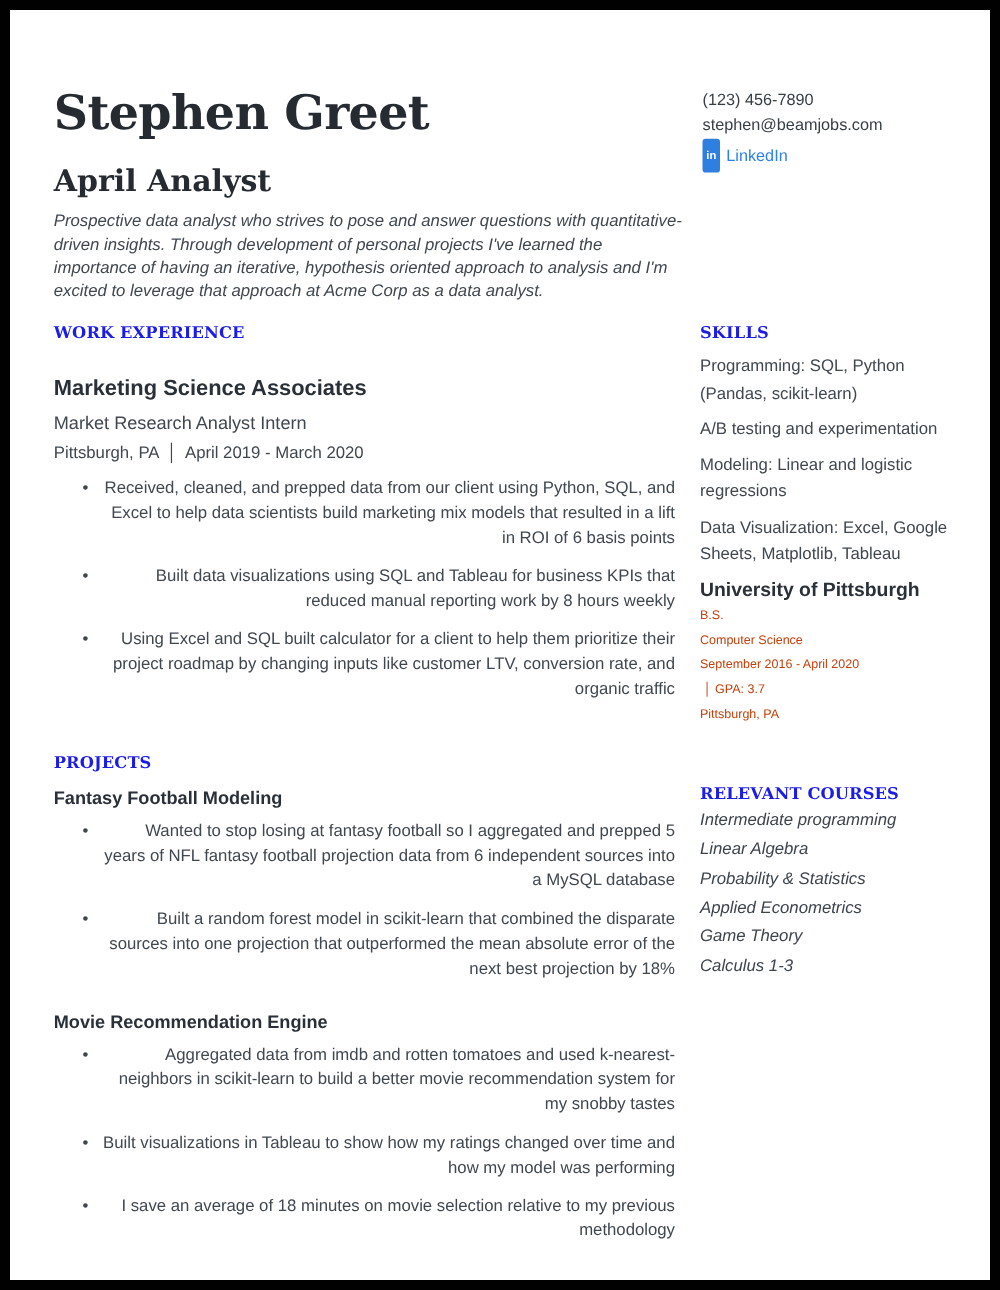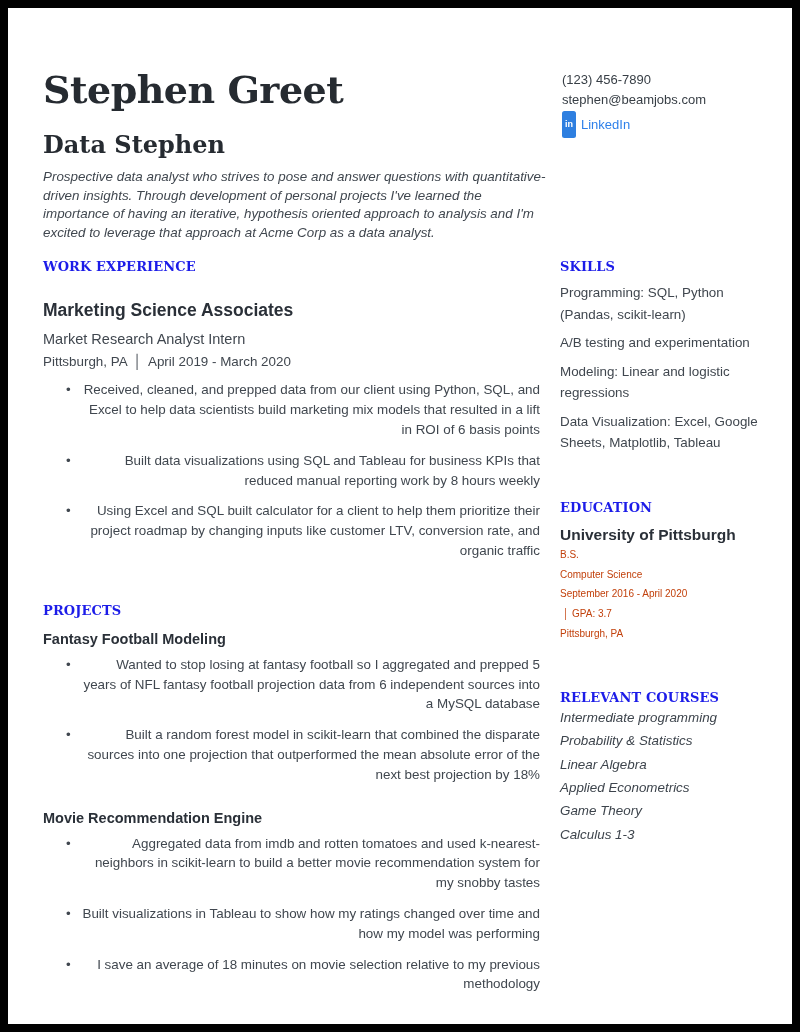--- a/index.html
+++ b/index.html
@@ -139,21 +139,21 @@
 </style>
 </head>
 <body>
 
 <div class="page">
   <div class="inner">
 
     <div class="header">
       <div class="head-left">
         <div class="person-name">Stephen Greet</div>
-        <div class="person-title">Data Stephen</div>
+        <div class="person-title">April Analyst</div>
         <p class="summary">Prospective data analyst who strives to pose and answer questions with quantitative-driven insights. Through development of personal projects I've learned the importance of having an iterative, hypothesis oriented approach to analysis and I'm excited to leverage that approach at Acme Corp as a data analyst.</p>
       </div>
       <div class="head-right">
         <div>(123) 456-7890</div>
         <div>stephen@beamjobs.com</div>
         <div class="linkedin-row">
           <span class="li-icon">in</span>
           <a class="linkedin-link">LinkedIn</a>
         </div>
       </div>
@@ -191,32 +191,31 @@
         </ul>
       </div>
 
       <div class="col-right">
         <div class="sec">SKILLS</div>
         <div class="skill-item">Programming: SQL, Python (Pandas, scikit-learn)</div>
         <div class="skill-item">A/B testing and experimentation</div>
         <div class="skill-item">Modeling: Linear and logistic regressions</div>
         <div class="skill-item">Data Visualization: Excel, Google Sheets, Matplotlib, Tableau</div>
 
-        <div class="sec sec-education">EDUCATION</div>
         <div class="school">University of Pittsburgh</div>
         <div class="edu-line">B.S.</div>
         <div class="edu-line">Computer Science</div>
         <div class="edu-line">September 2016 - April 2020</div>
         <div class="edu-line gpa">│ GPA: 3.7</div>
         <div class="edu-line">Pittsburgh, PA</div>
 
         <div class="sec sec-courses">RELEVANT COURSES</div>
         <div class="course-item">Intermediate programming</div>
+        <div class="course-item">Linear Algebra</div>
         <div class="course-item">Probability &amp; Statistics</div>
-        <div class="course-item">Linear Algebra</div>
         <div class="course-item">Applied Econometrics</div>
         <div class="course-item">Game Theory</div>
         <div class="course-item">Calculus 1-3</div>
       </div>
 
     </div>
   </div>
 </div>
 
 </body></html>

